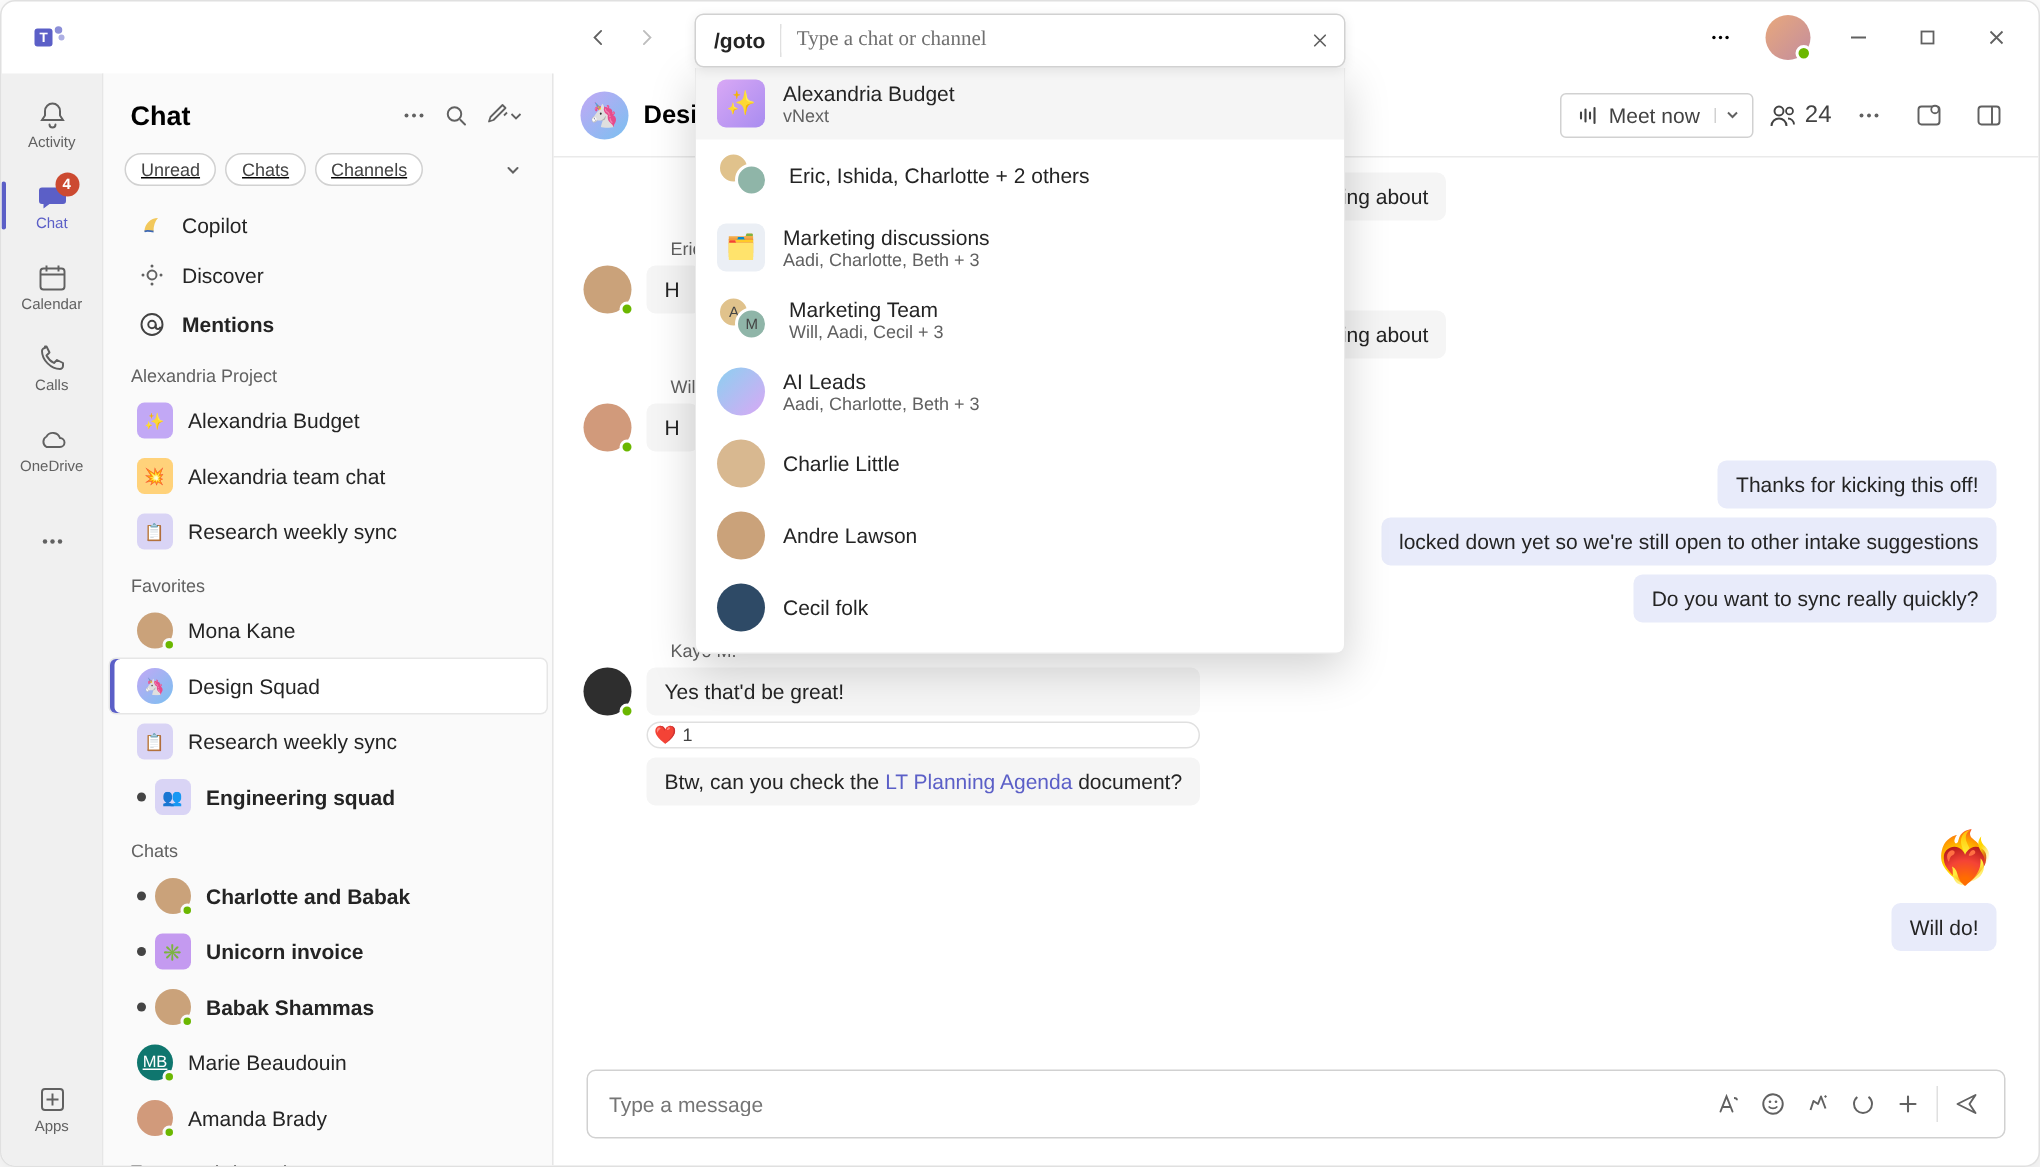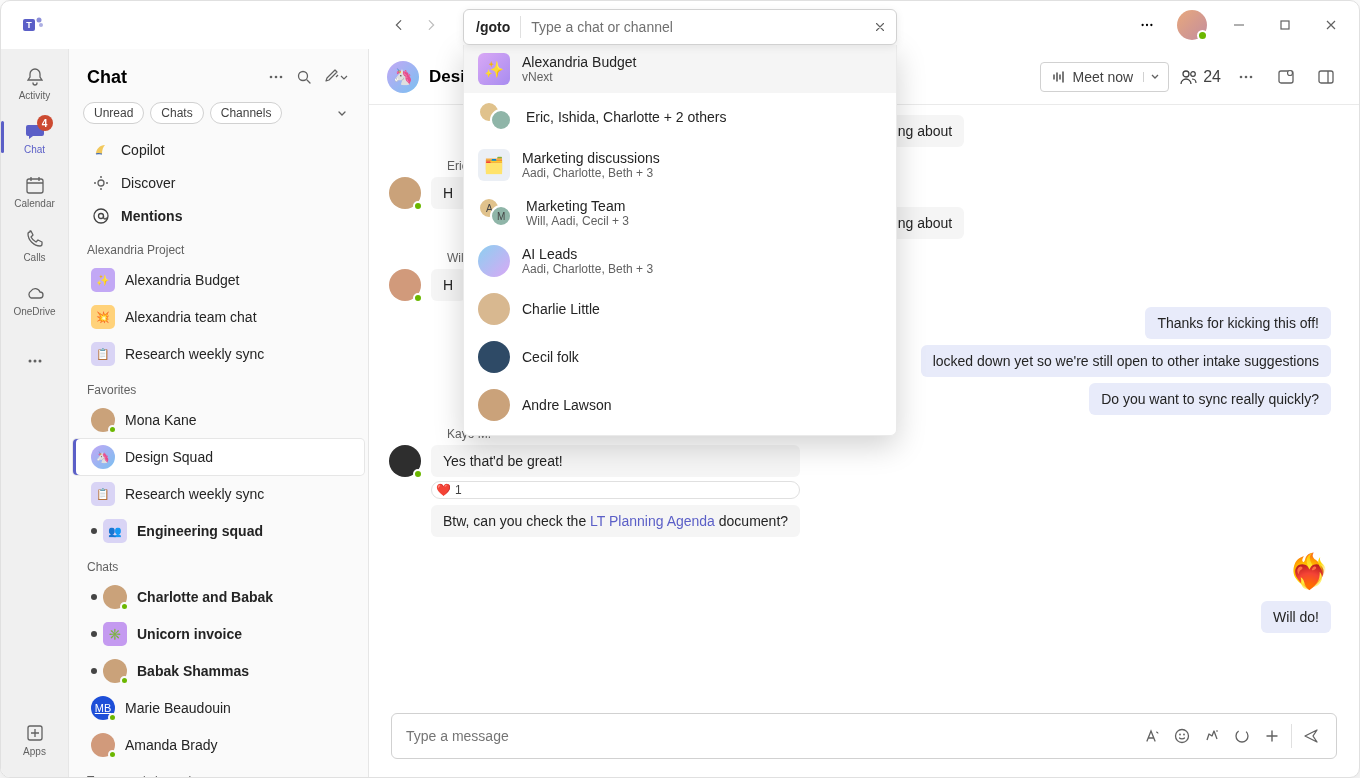--- a/index.html
+++ b/index.html
@@ -7,21 +7,21 @@
   body { display: flex; flex-direction: column; border: 1px solid #e0e0e0; border-radius: 10px; box-shadow: 0 8px 30px rgba(0,0,0,0.15); }
 
   
   .titlebar { height: 48px; display: flex; align-items: center; padding: 0 8px; position: relative; }
   .app-icon { width: 24px; height: 24px; margin-left: 12px; fill:#5b5fc7; }
   .nav-arrows { display:flex; gap:4px; margin-left: 340px; }
   .nav-btn { width:28px; height:28px; display:flex; align-items:center; justify-content:center; border-radius:4px; cursor:pointer; color:#616161;}
   .searchbar { position:absolute; left:462px; top:8px; width:434px; height:36px; border:1px solid #d1d1d1; border-radius:6px; display:flex; align-items:center; box-shadow:0 2px 8px rgba(0,0,0,0.08); background:#fff; z-index:50;}
   .goto-tag { color:#242424; font-weight:600; padding:0 10px 0 12px; font-size:14px;}
   .search-divider { width:1px; height:22px; background:#e0e0e0;}
-  .search-input { flex:1; border:none; outline:none; padding:0 10px; font-size:14px; color:#7f1d1d; }
+  .search-input { flex:1; border:none; outline:none; padding:0 10px; font-size:14px; color:#7f1d1d;font-family:Liberation Serif, serif; }
   .search-input::placeholder { color:#707070; }
   .search-x { width:32px; height:32px; display:flex; align-items:center; justify-content:center; color:#616161; cursor:pointer;}
   .title-right { margin-left:auto; display:flex; align-items:center; gap:6px; }
   .ellipsis-btn, .win-btn { width:40px; height:32px; display:flex; align-items:center; justify-content:center; color:#616161; cursor:pointer; border-radius:4px;}
   .win-btn svg, .ellipsis-btn svg { width:14px; height:14px; }
   .avatar-self { width:30px; height:30px; border-radius:50%; background:linear-gradient(135deg,#e8a87c,#c38d9e); position:relative; margin:0 6px 0 4px;}
   .presence-dot { position:absolute; bottom:-1px; right:-1px; width:11px; height:11px; border-radius:50%; background:#6bb700; border:2px solid #fff;}
 
   
   .body { flex:1; display:flex; min-height:0; }
@@ -35,21 +35,21 @@
   .rail-icon { width:22px; height:22px; }
   .rail-badge { position:absolute; top:4px; right:12px; min-width:16px; height:16px; border-radius:8px; background:#cc4a31; color:#fff; font-size:10px; font-weight:600; display:flex; align-items:center; justify-content:center; padding:0 4px;}
   .rail-more { margin-top:8px; }
   .rail-bottom { margin-top:auto; margin-bottom:12px; width:60px; display:flex; flex-direction:column; align-items:flex-start; }
 
   
   .sidebar { width:300px; background:#fafafa; border-right:1px solid #e6e6e6; display:flex; flex-direction:column; }
   .sb-header { display:flex; align-items:center; padding:14px 14px 10px 18px; }
   .sb-title { font-size:18px; font-weight:700; flex:1;}
   .sb-hicon { width:28px; height:28px; display:flex; align-items:center; justify-content:center; color:#616161; cursor:pointer; border-radius:4px;}
-  .filters { display:flex; gap:6px; padding:0 14px 8px 14px; align-items:center;}
+  .filters { display:flex; gap:6px; padding:0 14px 8px 14px; align-items:center;text-decoration:underline;}
   .pill { border:1px solid #d1d1d1; border-radius:14px; padding:3px 10px; font-size:12px; color:#424242; cursor:pointer; background:#fff;}
   .filter-chevron { margin-left:auto; color:#616161; cursor:pointer; width:24px; height:24px; display:flex; align-items:center; justify-content:center;}
 
   .sb-scroll { flex:1; overflow:auto; }
   .sb-row { display:flex; align-items:center; gap:10px; padding:6px 14px 6px 18px; cursor:pointer; font-size:14px; color:#242424; border-radius:4px; margin:1px 4px;}
   .sb-row.selected { background:#fff; box-shadow: inset 3px 0 0 #5b5fc7, 0 0 0 1px #e6e6e6;}
   .sb-row.bold { font-weight:700; }
   .sb-section { font-size:12px; color:#616161; padding:10px 18px 4px; }
   .av { width:24px; height:24px; border-radius:50%; flex-shrink:0; position:relative; display:flex; align-items:center; justify-content:center; font-size:11px; color:#fff;}
   .av .pd { position:absolute; bottom:-2px; right:-2px; width:9px; height:9px; border-radius:50%; background:#6bb700; border:2px solid #fafafa;}
@@ -205,29 +205,29 @@
           <div class="dd-sub">Aadi, Charlotte, Beth + 3</div>
         </div>
       </div>
       <div class="dd-item">
         <div class="dd-av round" style="background:#d8b890"></div>
         <div>
           <div class="dd-title">Charlie Little</div>
         </div>
       </div>
       <div class="dd-item">
+        <div class="dd-av round" style="background:#caa27a"></div>
+        <div>
+          <div class="dd-title">Andre Lawson</div>
+        </div>
+      </div>
+      <div class="dd-item">
         <div class="dd-av round" style="background:#2e4a66"></div>
         <div>
           <div class="dd-title">Cecil folk</div>
-        </div>
-      </div>
-      <div class="dd-item">
-        <div class="dd-av round" style="background:#caa27a"></div>
-        <div>
-          <div class="dd-title">Andre Lawson</div>
         </div>
       </div>
     </div>
 </div>
 
 <div class="body">
 
   <div class="rail" id="rail">
       <div class="rail-item">
         <svg class="rail-icon" viewBox="0 0 22 22">
@@ -394,21 +394,21 @@
           <span>Unicorn invoice</span>
         </div>
         <div class="sb-row bold">
           <div class="unread-dot"></div>
           <div class="av" style="background: rgb(202, 162, 122);">
             <div class="pd"></div>
           </div>
           <span>Babak Shammas</span>
         </div>
         <div class="sb-row">
-          <div class="av" style="background: #1d4ed8; text-decoration: underline;">MB<div class="pd"></div></div>
+          <div class="av" style="background: #0f766e; text-decoration: underline;">MB<div class="pd"></div></div>
           <span>Marie Beaudouin</span>
         </div>
         <div class="sb-row">
           <div class="av" style="background: rgb(209, 154, 123);">
             <div class="pd"></div>
           </div>
           <span>Amanda Brady</span>
         </div>
         <div class="sb-section">Teams and channels</div>
       </div>

